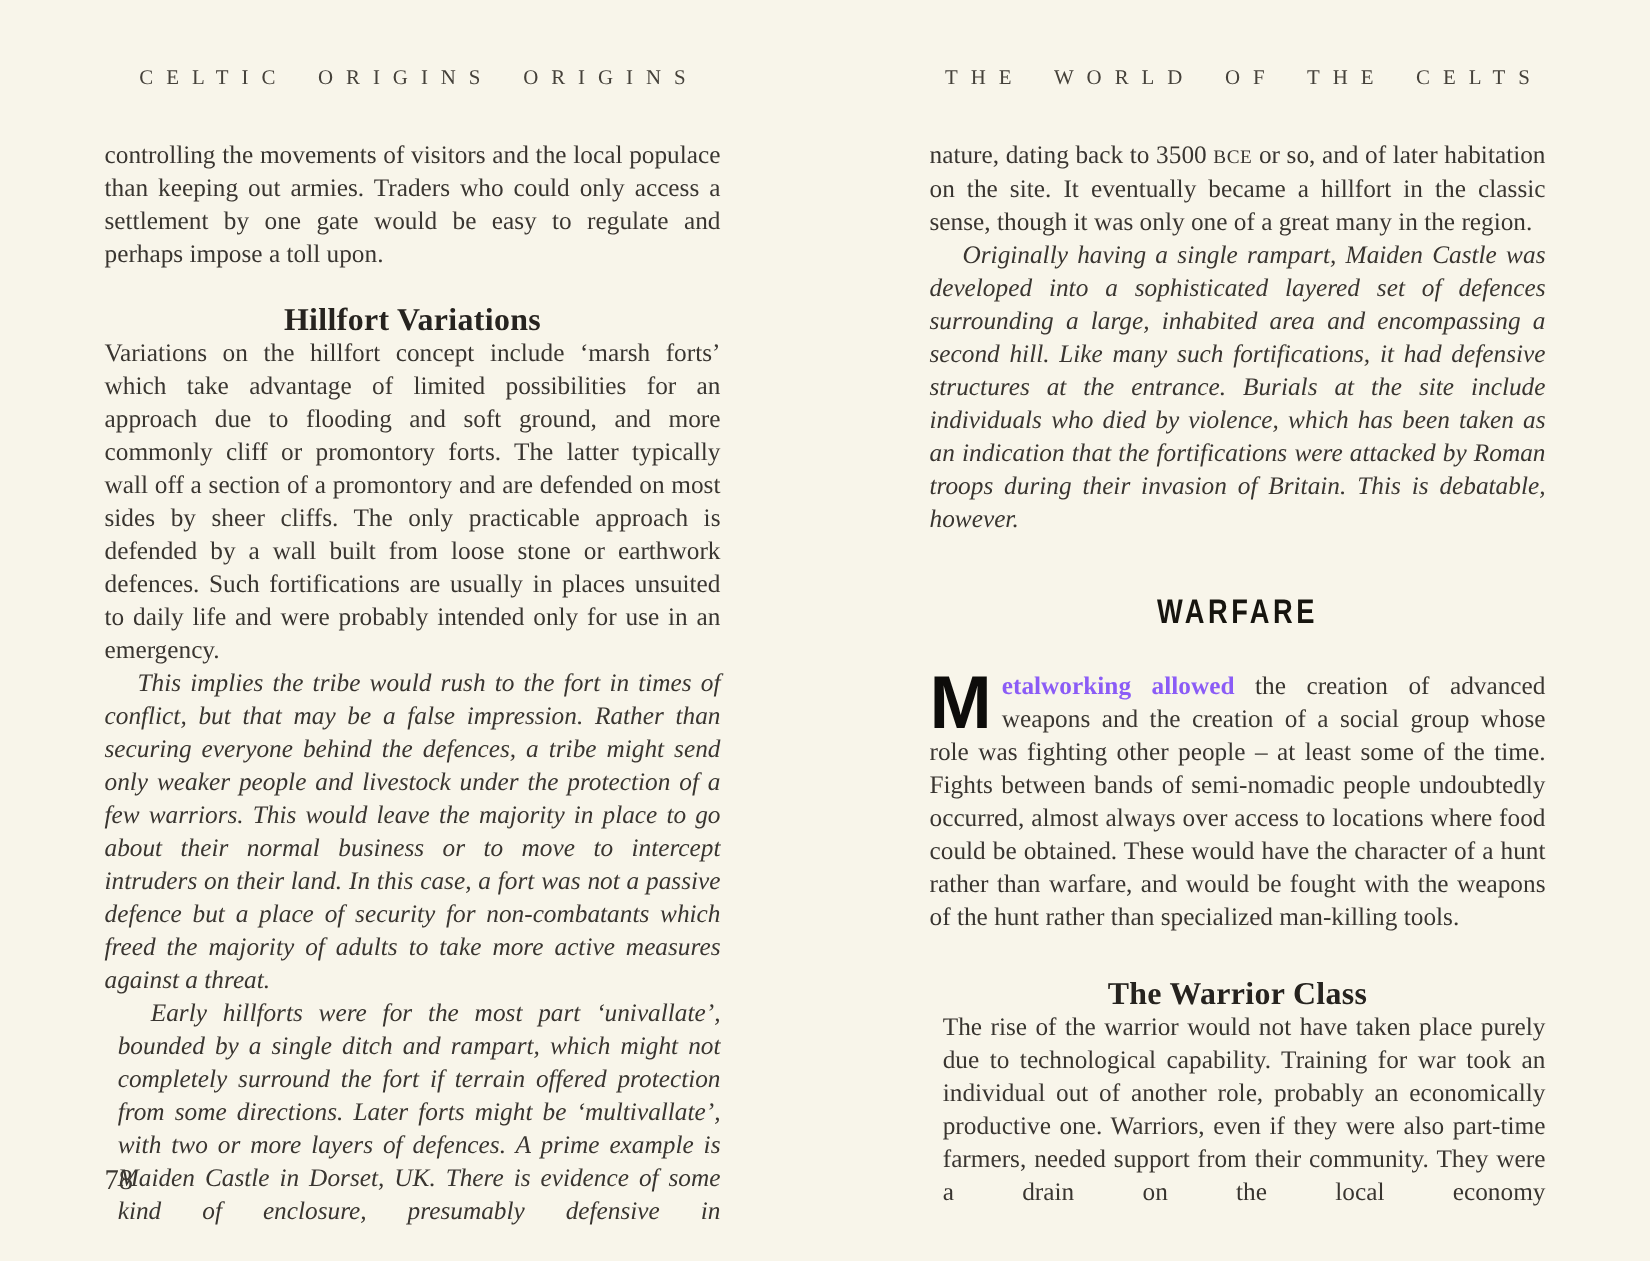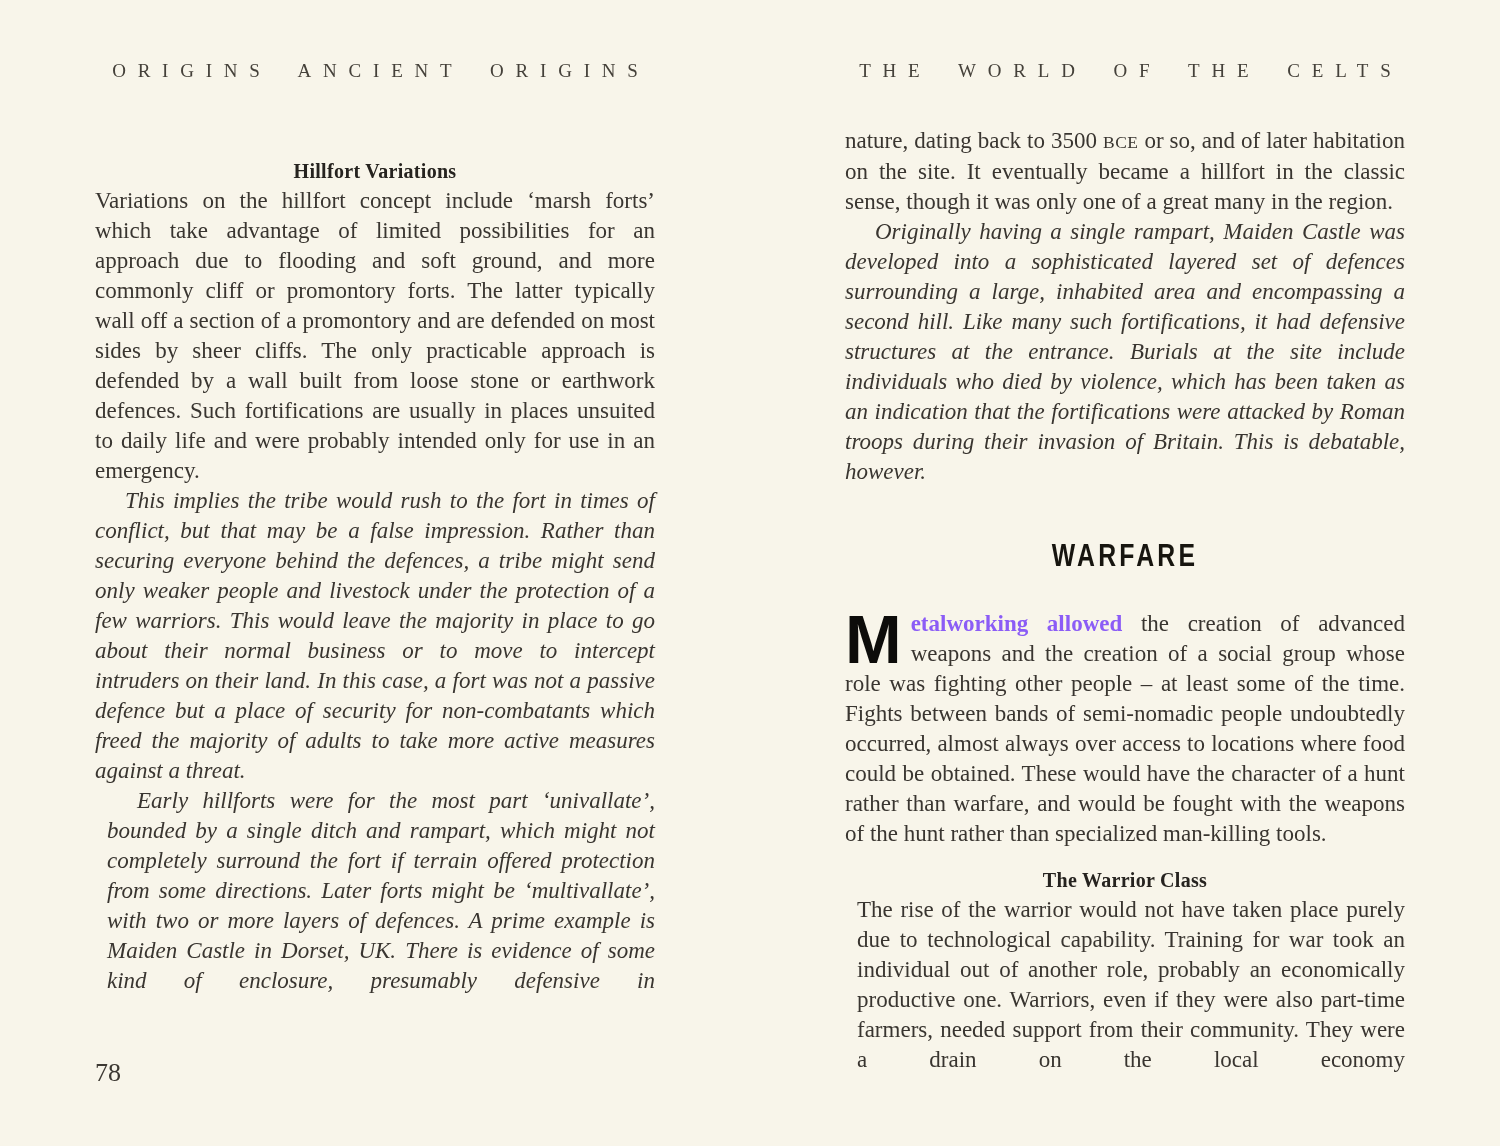--- a/index.html
+++ b/index.html
@@ -46,21 +46,21 @@
     font-size: 23px;
     line-height: 30px;
     text-align: justify;
   }
   .para { margin: 0; }
   .para.indent { text-indent: 30px; font-style: italic; }
   
   .para.cont-last { text-align-last: justify; margin-left: 12px; }
 
   .sub-heading {
-    font-size: 20px;
+    font-size: 29px;
     font-weight: bold;
     color: #26231f;
     text-align: center;
     margin: 30px 0 0 0;
     line-height: 30px;
     letter-spacing: 0.3px;
   }
 
   .chapter-heading {
     font-family: "Liberation Sans", sans-serif;
@@ -103,23 +103,24 @@
     font-size: 26px;
     color: #3d3933;
   }
 </style>
 </head>
 <body>
 
 <div>
 
   <section class="page left">
-    <div class="running-header">ORIGINS ANCIENT ORIGINS</div>
+    <div class="running-header">CELTIC ORIGINS ORIGINS</div>
 
     <div class="body-text">
+      <p class="para">controlling the movements of visitors and the local populace than keeping out armies. Traders who could only access a settlement by one gate would be easy to regulate and perhaps impose a toll upon.</p>
 
       <h3 class="sub-heading">Hillfort Variations</h3>
 
       <p class="para">Variations on the hillfort concept include ‘marsh forts’ which take advantage of limited possibilities for an approach due to flooding and soft ground, and more commonly cliff or promontory forts. The latter typically wall off a section of a promontory and are defended on most sides by sheer cliffs. The only practicable approach is defended by a wall built from loose stone or earthwork defences. Such fortifications are usually in places unsuited to daily life and were probably intended only for use in an emergency.</p>
 
       <p class="para indent">This implies the tribe would rush to the fort in times of conflict, but that may be a false impression. Rather than securing everyone behind the defences, a tribe might send only weaker people and livestock under the protection of a few warriors. This would leave the majority in place to go about their normal business or to move to intercept intruders on their land. In this case, a fort was not a passive defence but a place of security for non-combatants which freed the majority of adults to take more active measures against a threat.</p>
 
       <p class="para indent cont-last">Early hillforts were for the most part ‘univallate’, bounded by a single ditch and rampart, which might not completely surround the fort if terrain offered protection from some directions. Later forts might be ‘multivallate’, with two or more layers of defences. A prime example is Maiden Castle in Dorset, UK. There is evidence of some kind of enclosure, presumably defensive in</p>
     </div>
 
@@ -131,20 +132,20 @@
 
     <div class="body-text">
       <p class="para"><span>nature, dating back to 3500 </span><span class="smallcaps">BCE</span><span> or so, and of later habitation on the site. It eventually became a hillfort in the classic sense, though it was only one of a great many in the region.</span></p>
 
       <p class="para indent">Originally having a single rampart, Maiden Castle was developed into a sophisticated layered set of defences surrounding a large, inhabited area and encompassing a second hill. Like many such fortifications, it had defensive structures at the entrance. Burials at the site include individuals who died by violence, which has been taken as an indication that the fortifications were attacked by Roman troops during their invasion of Britain. This is debatable, however.</p>
 
       <h2 class="chapter-heading">WARFARE</h2>
 
       <p class="para"><span class="dropcap">M</span><span class="bold-lead">etalworking allowed</span><span> the creation of advanced weapons and the creation of a social group whose role was fighting other people – at least some of the time. Fights between bands of semi-nomadic people undoubtedly occurred, almost always over access to locations where food could be obtained. These would have the character of a hunt rather than warfare, and would be fought with the weapons of the hunt rather than specialized man-killing tools.</span></p>
 
-      <h3 class="sub-heading" style="margin-top:16px;">The Warrior Class</h3>
+      <h3 class="sub-heading" style="margin-top:40px;">The Warrior Class</h3>
 
       <p class="para cont-last">The rise of the warrior would not have taken place purely due to technological capability. Training for war took an individual out of another role, probably an economically productive one. Warriors, even if they were also part-time farmers, needed support from their community. They were a drain on the local economy</p>
     </div>
 
   </section>
 
 </div>
 
 </body></html>

